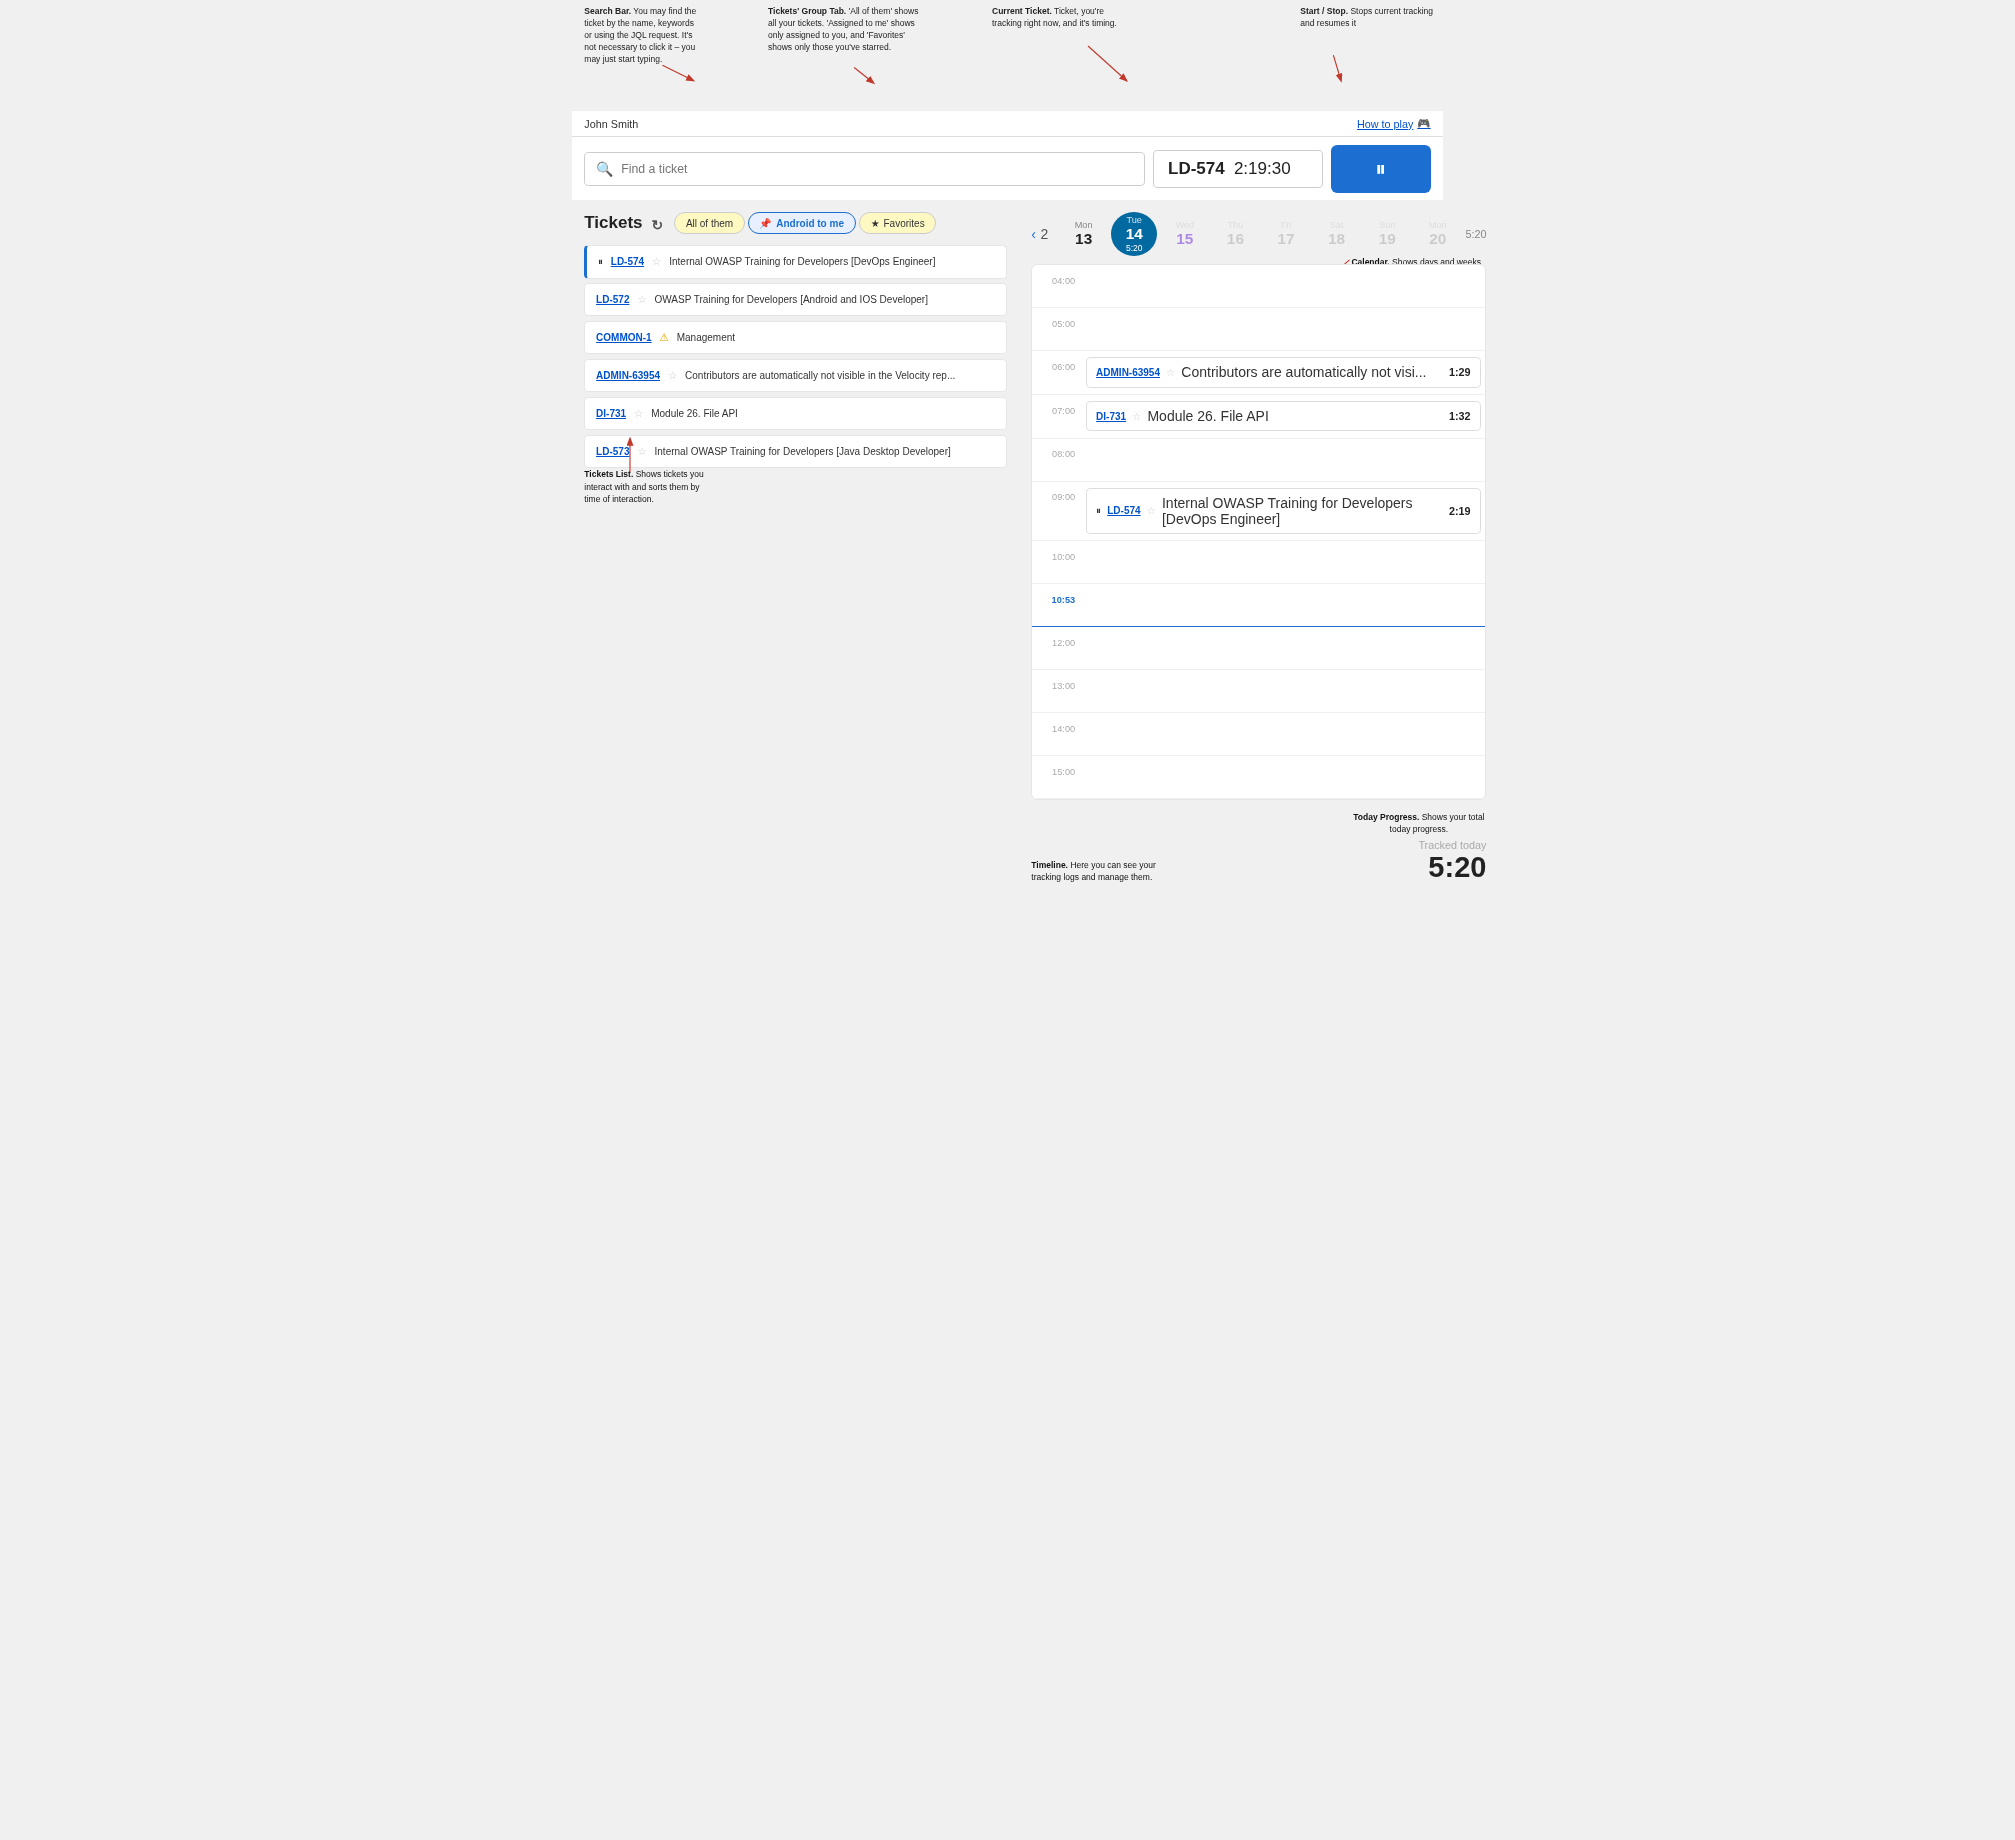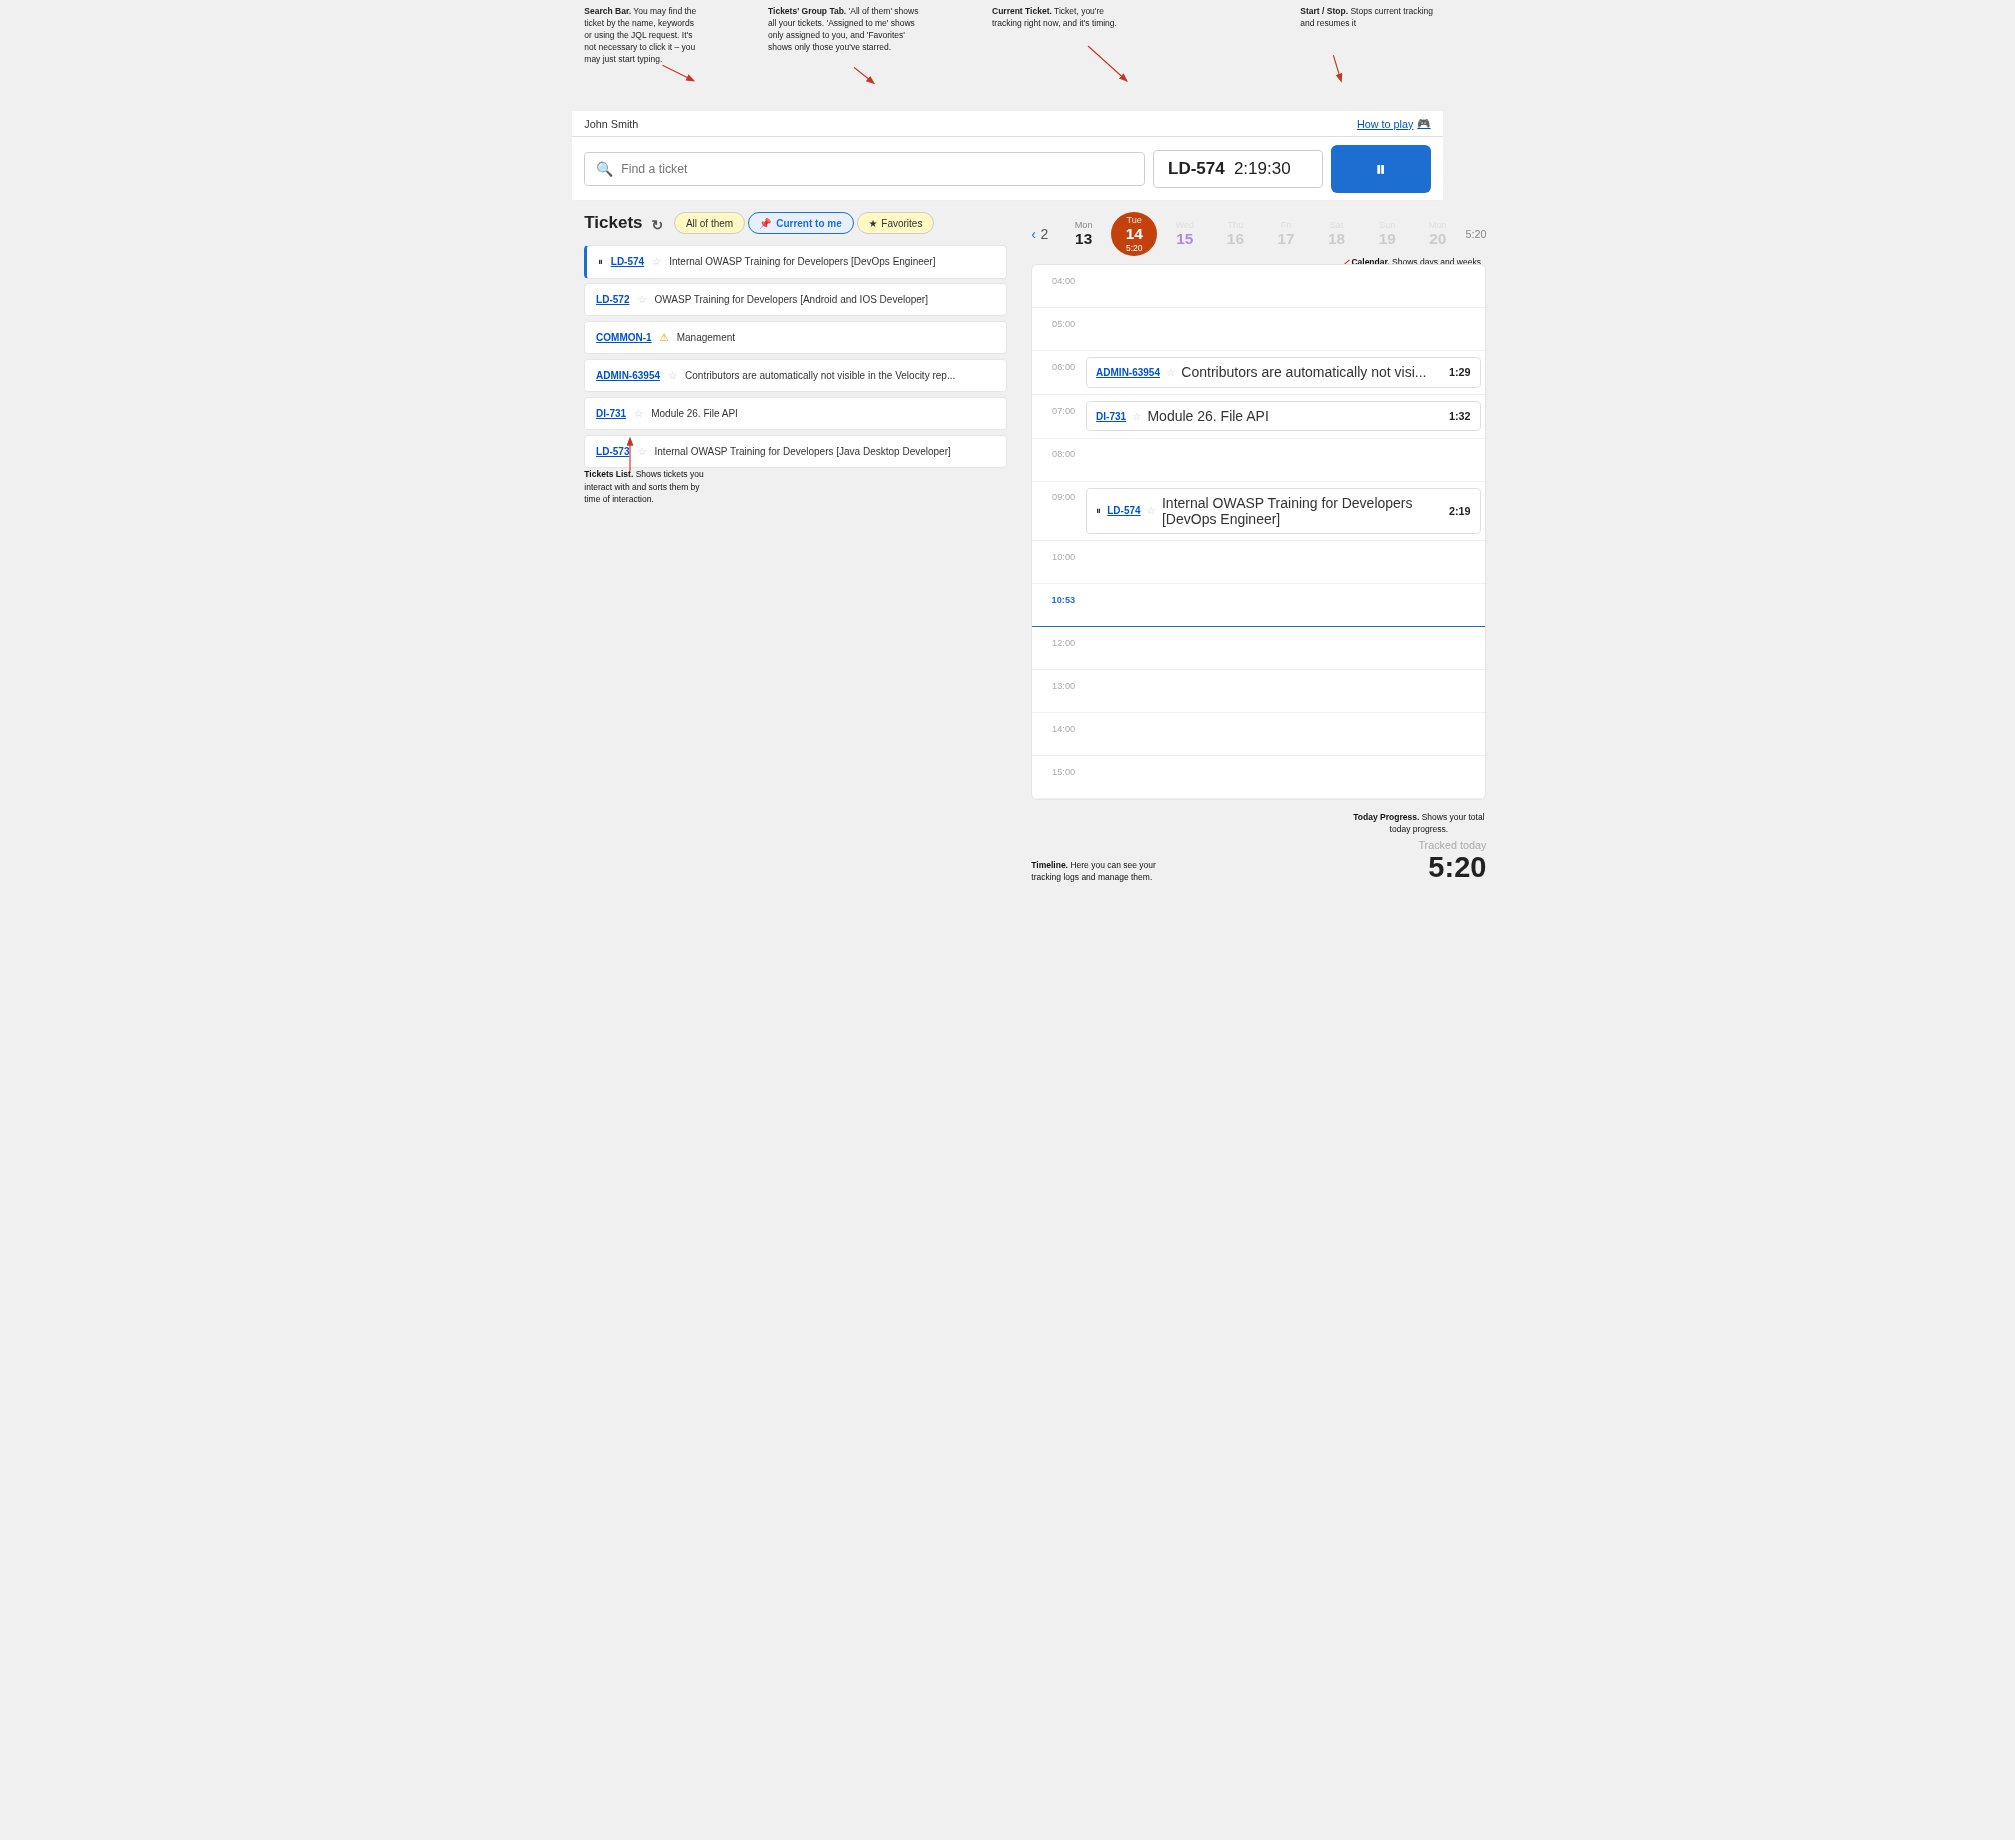--- a/index.html
+++ b/index.html
@@ -149,21 +149,21 @@
         <div class="tickets-title">
           <span>Tickets</span>
           <span class="refresh-icon">↻</span>
         </div>
         <div class="tab-group">
           <button class="tab-btn">
             <span>All of them</span>
           </button>
           <button class="tab-btn active">
             <span>📌</span>
-            <span>Current to me</span>
+            <span>Android to me</span>
           </button>
           <button class="tab-btn">
             <span>★</span>
             <span>Favorites</span>
           </button>
         </div>
       </div>
 
       <div class="ticket-list">
 
@@ -224,21 +224,21 @@
       <div class="cal-header">
         <button class="cal-nav-btn">‹</button>
         <span class="cal-total">2</span>
 
         <div class="cal-day">
           <span class="cal-day-name">Mon</span>
           <span class="cal-day-num">13</span>
           <span class="cal-day-tracked"></span>
         </div>
 
-        <div class="cal-day today" style="background:#c2410c;border-radius:50%;padding:3.1px 7.7px;">
+        <div class="cal-day today" style="background:#0369a1;border-radius:50%;padding:3.1px 7.7px;">
           <span class="cal-day-name" style="color:rgba(255,255,255,0.8);">Tue</span>
           <span class="cal-day-num" style="color:#fff;">14</span>
           <span class="cal-day-tracked" style="color:#fff;">5:20</span>
         </div>
 
         <div class="cal-day future" style="opacity:0.5;">
           <span class="cal-day-name" style="color:#ccc;">Wed</span>
           <span class="cal-day-num" style="color:#6d28d9;">15</span>
         </div>
 

